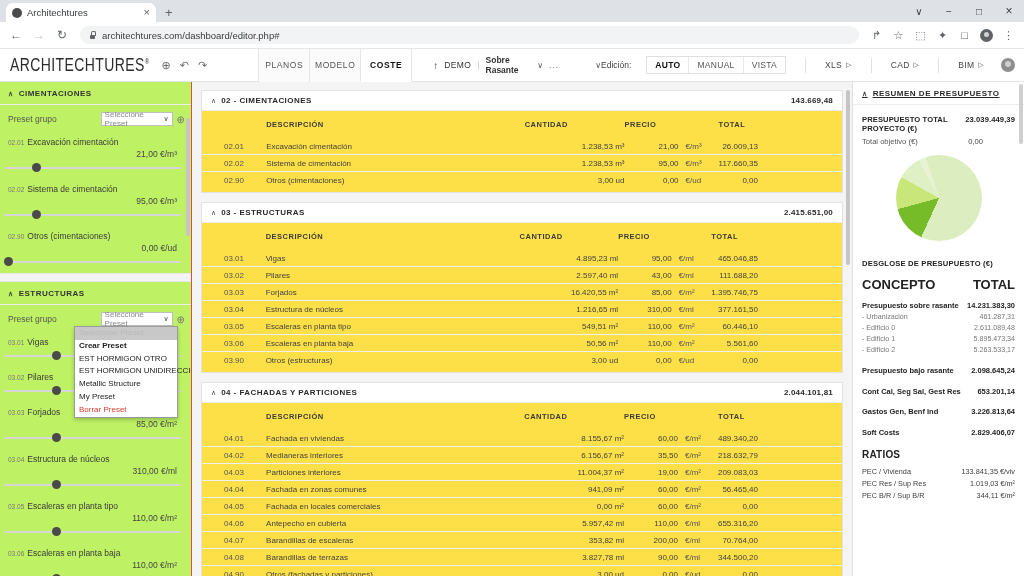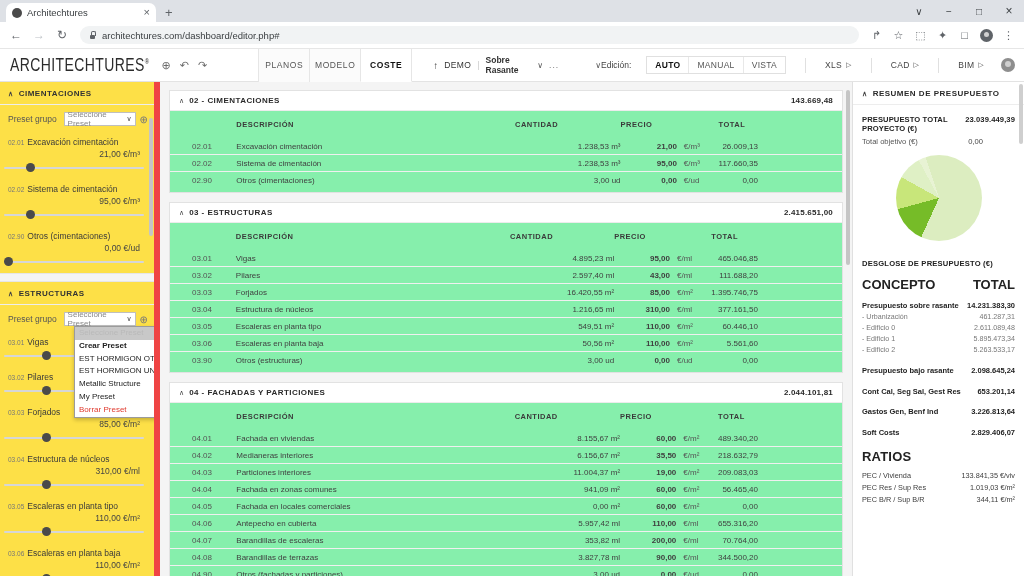--- a/index.html
+++ b/index.html
@@ -132,21 +132,21 @@
   .user-av::after {
     content: ""; position: absolute; left: 4px; top: 3px; width: 6px;
     height: 6px; border-radius: 50%; background: #cfcfcf;
   }
 
   
   .workspace { flex: 1; display: flex; background: #f4f4f4; overflow: hidden; }
 
   
   .sidebar {
-    width: 160px; background: #fde047; border-right: 6px solid #ef4444;
+    width: 192px; background: #bef264; border-right: 1px solid #ef4444;
     overflow: hidden; position: relative; flex: 0 0 auto;
   }
   .sb-scroll { padding: 0; }
   .sb-section-hdr {
     display: flex; align-items: center; gap: 5px; padding: 7px 8px 6px 8px;
     font-size: 8px; font-weight: bold; letter-spacing: 0.5px; color: #333;
     border-bottom: 1px solid #ededed;
   }
   .chev { font-size: 7px; color: #444; }
   .preset-row {
@@ -194,21 +194,21 @@
   }
   .sb-rail-thumb {
     position: absolute; right: 0; top: 36px; width: 4px; height: 118px;
     background: #c5c5c5; border-radius: 2px;
   }
 
   
   .main {
     flex: 1; overflow: hidden; padding: 8px 9px 0 9px; position: relative;
   }
-  .budget-card { background: #86efac; border: 1px solid #e2e2e2; margin-bottom: 9px; }
+  .budget-card { background: #fde047; border: 1px solid #e2e2e2; margin-bottom: 9px; }
   .card-hdr {
     display: flex; align-items: center; padding: 5px 9px;
     border-bottom: 1px solid #ececec; background: #fff;
   }
   .card-hdr .chev { margin-right: 5px; }
   .card-title {
     font-size: 8px; font-weight: bold; letter-spacing: 0.45px; color: #2a2a2a;
   }
   .card-total {
     margin-left: auto; font-size: 8px; font-weight: bold; color: #2a2a2a;
@@ -219,21 +219,21 @@
     font-size: 7.5px; font-weight: bold; letter-spacing: 0.5px; color: #3a3a3a;
     padding: 9px 0 9px 0; text-align: left;
   }
   table.bt td {
     font-size: 8px; color: #3f3f3f; padding: 3.5px 0;
     border-bottom: 1px solid #f0f0f0;
   }
   .c-code  { width: 72px; padding-left: 22px !important; color: #555 !important; }
   .c-desc  { width: 330px; }
   .c-qty   { width: 120px; text-align: right; }
-  .c-price { width: 62px; text-align: right; font-weight: bold; }
+  .c-price { width: 62px; text-align: right; }
   .c-unit  { width: 46px; padding-left: 7px !important; color: #555 !important; }
   .c-total { width: auto; text-align: right; padding-right: 84px !important; }
   th.c-qty { text-align: right; }
   th.c-price { text-align: right; }
   th.c-total { text-align: right; padding-right: 84px !important; }
   th.c-code { padding-left: 22px !important; }
   tr.last td { border-bottom: 0; }
   .tbl-pad { height: 4px; }
 
   .main-rail { position: absolute; right: 2px; top: 8px; width: 4px; bottom: 0; }
@@ -244,20 +244,21 @@
 
   
   .rpanel {
     width: 172px; background: #fff; border-left: 1px solid #e0e0e0;
     flex: 0 0 auto; overflow: hidden; position: relative;
   }
   .rp-hdr {
     display: flex; align-items: flex-end; gap: 5px; padding: 7px 21px 6px 9px;
     font-size: 8px; font-weight: bold; letter-spacing: 0.5px; color: #2a2a2a;
     border-bottom: 1px solid #ededed;
+    text-decoration: underline;
   }
   .rp-body { padding: 10px 9px 0 9px; }
   .rp-total-row {
     display: flex; font-size: 7.6px; font-weight: bold; color: #222;
     letter-spacing: 0.1px; margin-bottom: 4px;
   }
   .rp-total-row .v { margin-left: auto; }
   .rp-obj-row { display: flex; font-size: 7.6px; color: #555; }
   .rp-obj-row .v { margin-left: auto; padding-right: 32px; color: #444; }
   .pie-wrap { display: flex; justify-content: center; padding: 9px 0 12px 0; }
@@ -267,21 +268,21 @@
     margin: 6px 0 7px 0;
   }
   .rp-tbl { width: 100%; border-collapse: collapse; }
   .rp-tbl td { font-size: 7.3px; padding: 1.6px 0; color: #3e3e3e; }
   .rp-tbl td.v { text-align: right; }
   .rp-tbl tr.head td { font-weight: bold; color: #222; font-size: 13px; padding-bottom: 4px; }
   .rp-tbl tr.major td { font-weight: bold; color: #1d1d1d; font-size: 7.5px; padding-top: 5px; }
   .rp-tbl tr.sub td { color: #777; font-size: 7.1px; }
   .rp-tbl tr.spacer td { height: 5px; padding: 0; }
   .ratios-title {
-    font-size: 13px; font-weight: bold; color: #222; margin: 11px 0 5px 0;
+    font-size: 10px; font-weight: bold; color: #222; margin: 11px 0 5px 0;
     letter-spacing: 0.2px;
   }
   .rp-rail-thumb {
     position: absolute; right: 1px; top: 2px; width: 4px; height: 60px;
     background: #cfcfcf; border-radius: 2px;
   }
 </style>
 </head>
 <body>
 

